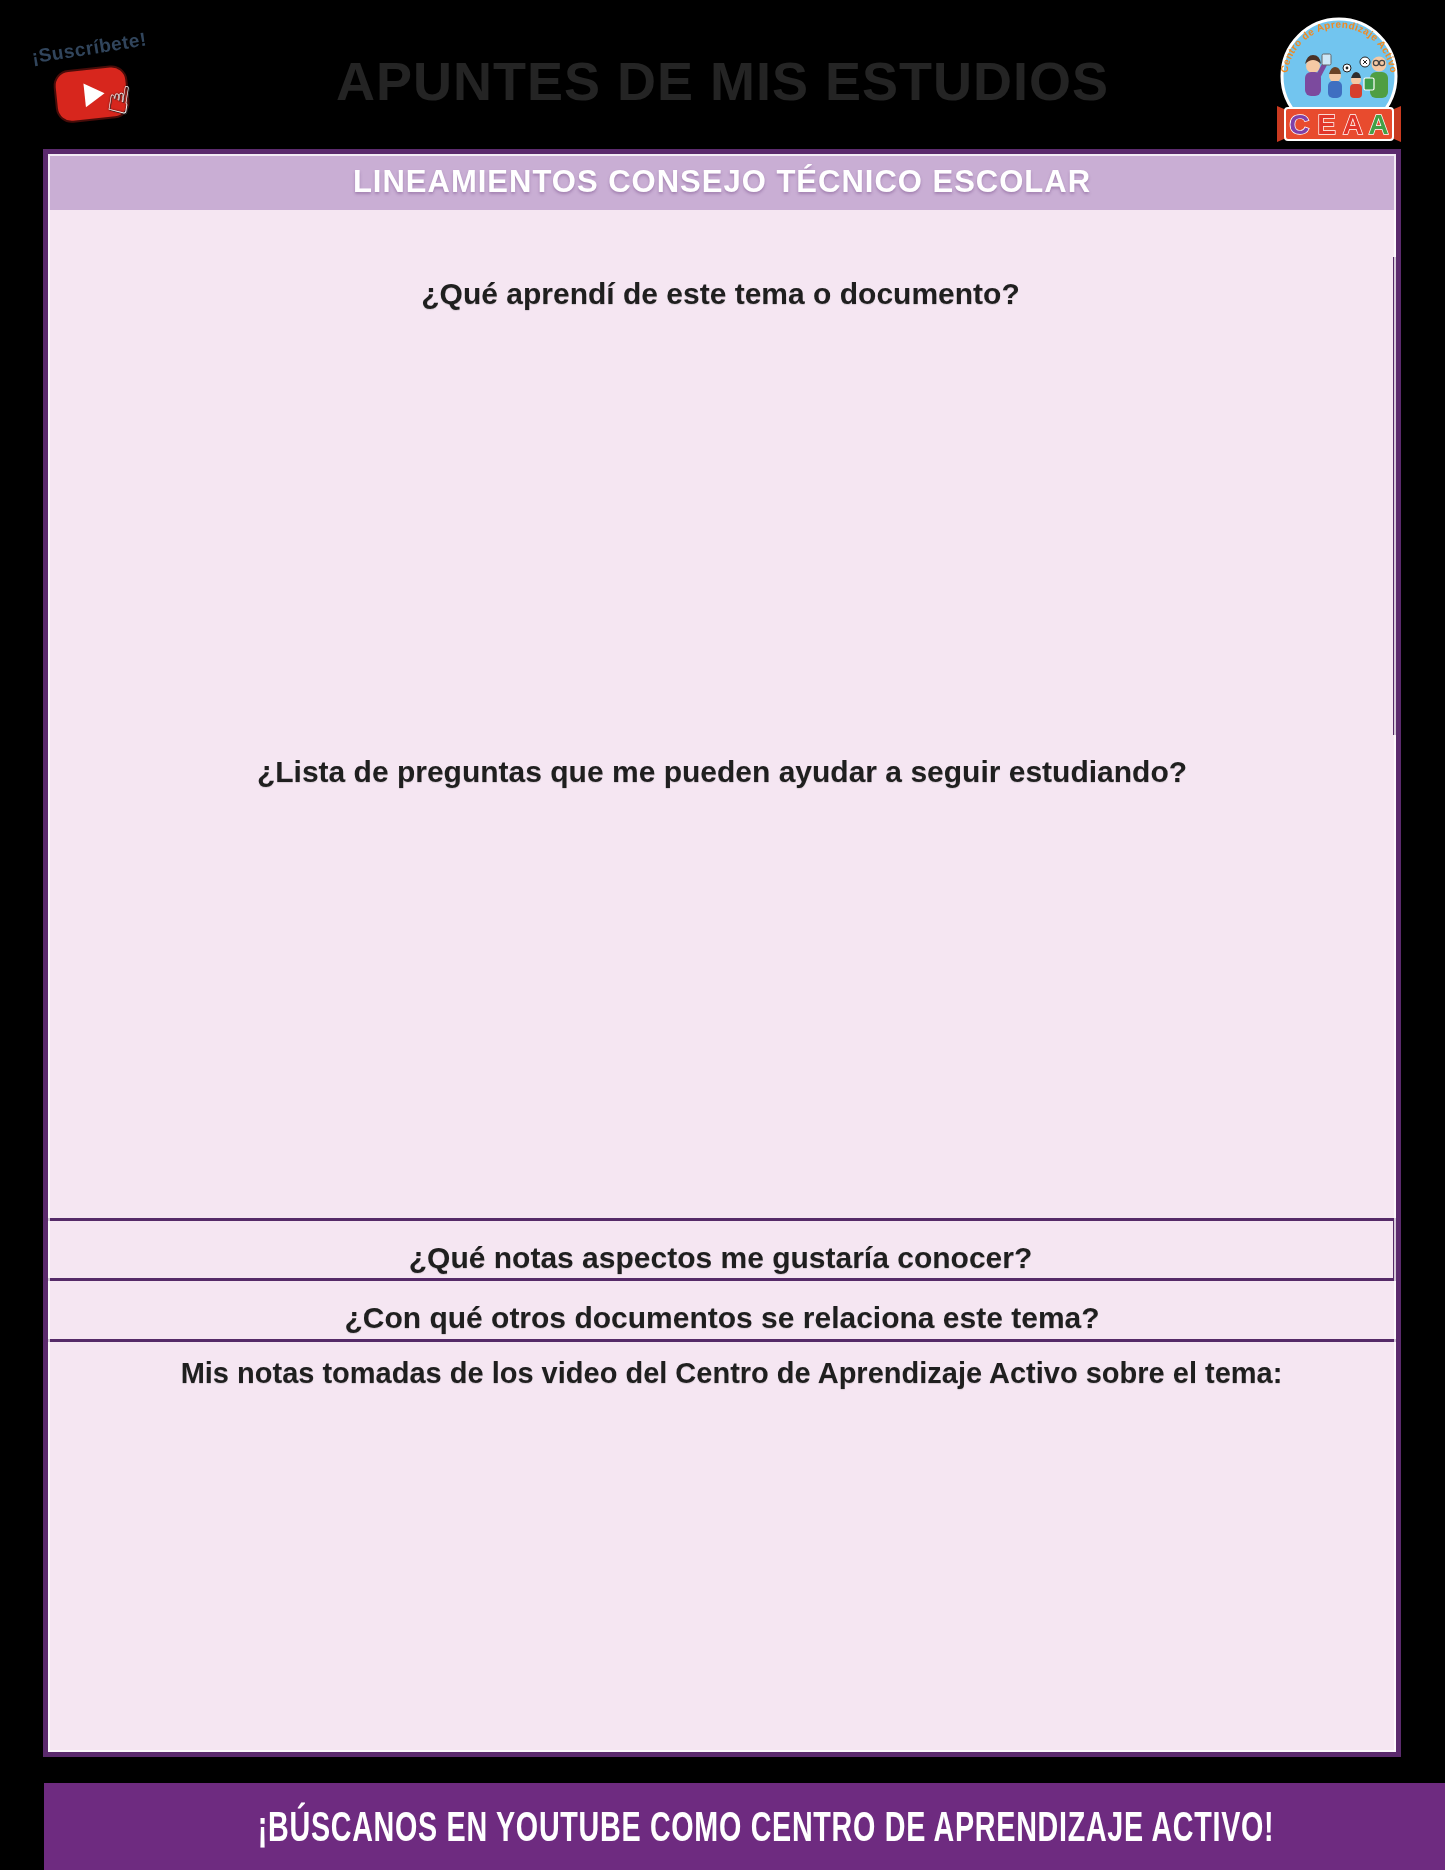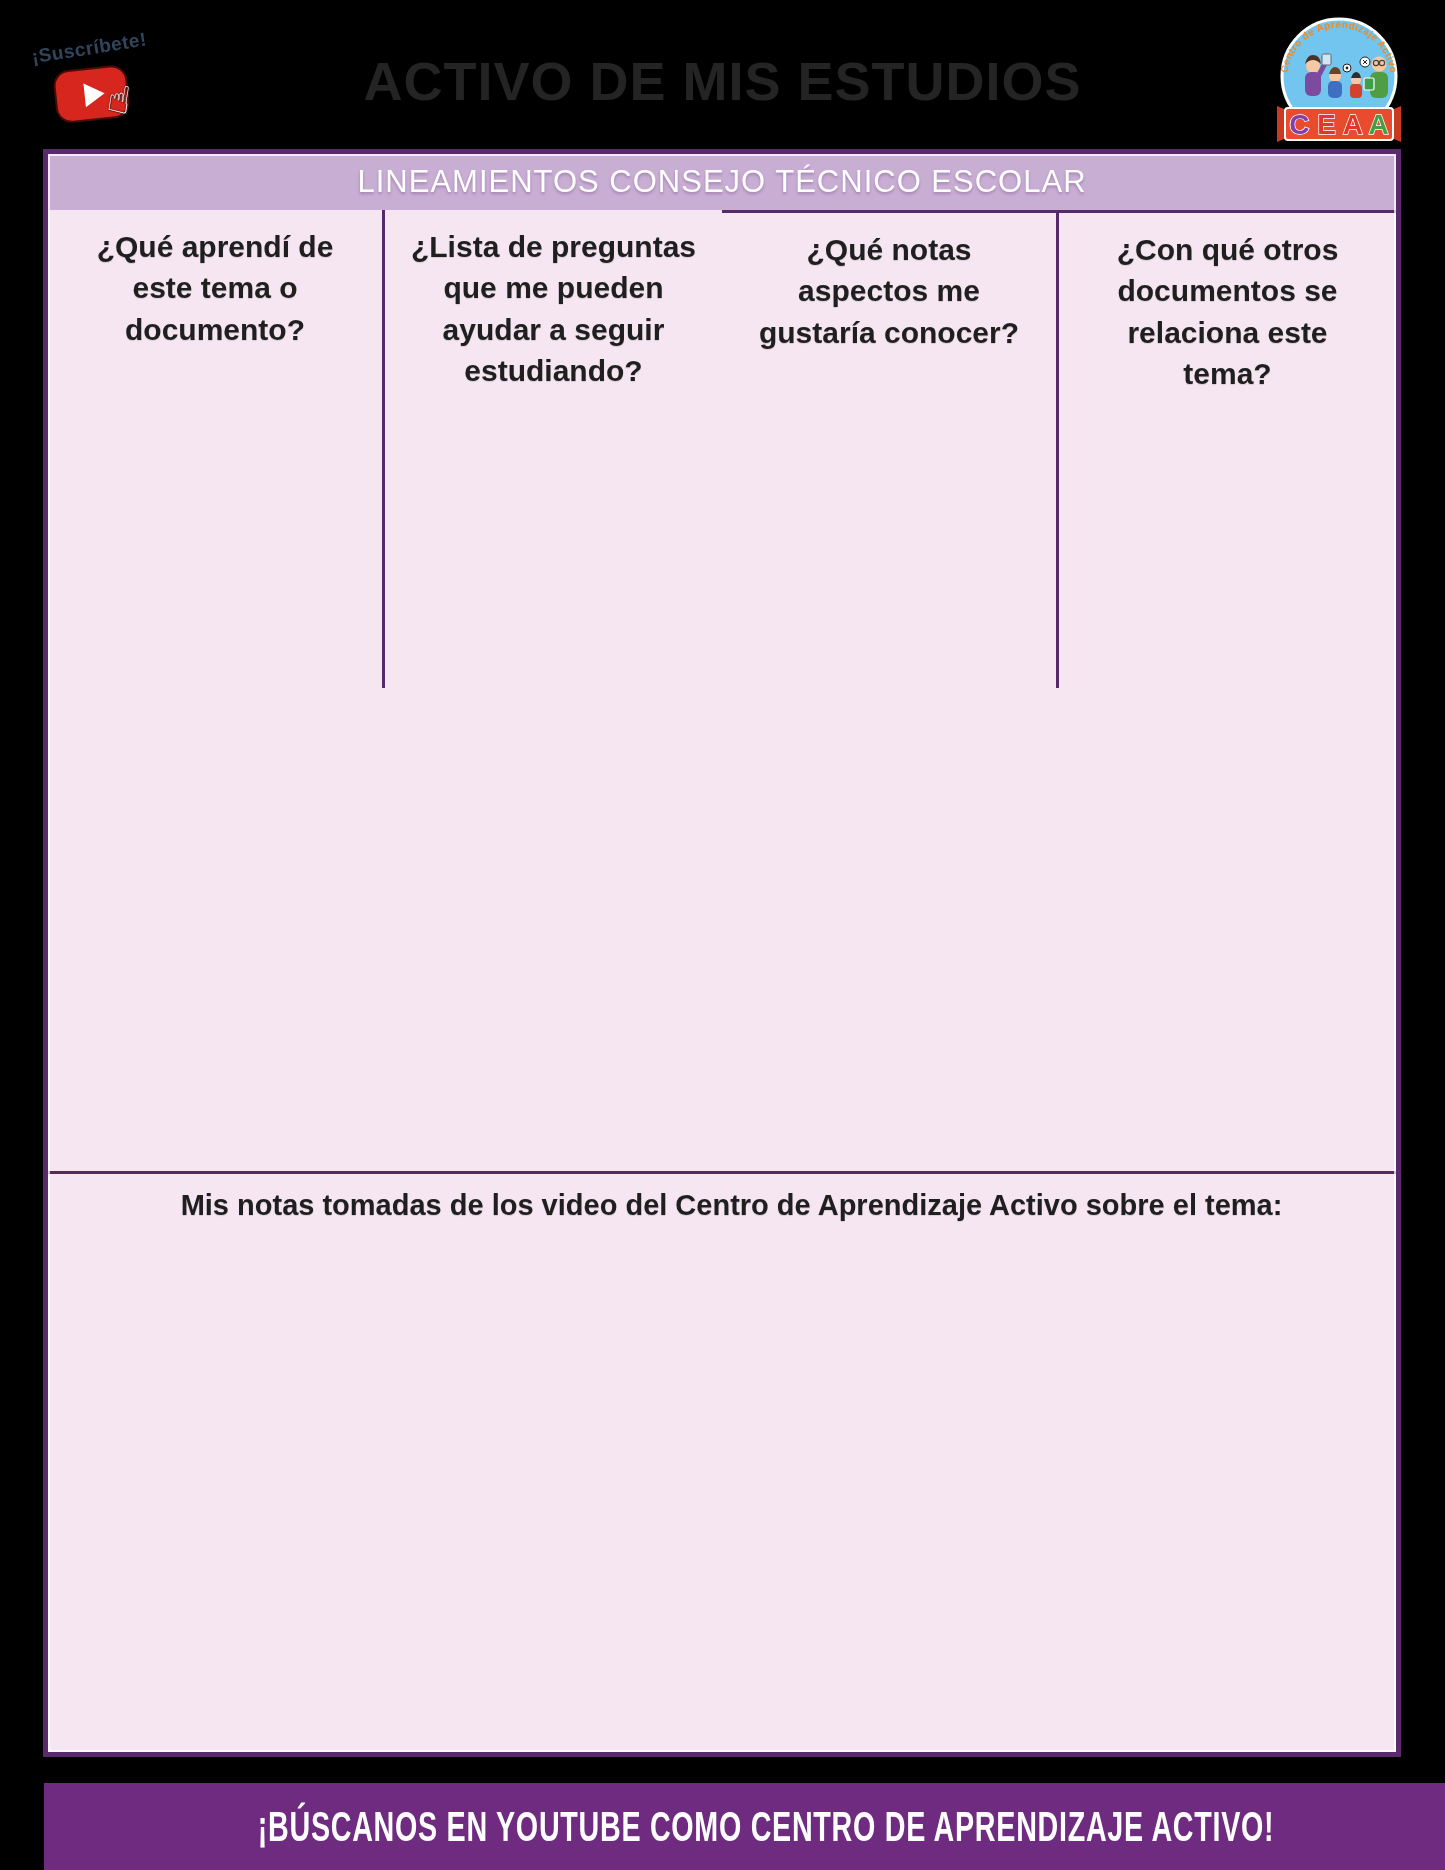--- a/index.html
+++ b/index.html
@@ -26,24 +26,24 @@
   
   .sheet{
     position:absolute;left:43px;top:149px;width:1358px;height:1608px;
     background:#f5e6f2;border:5px solid #5b2a6d;box-sizing:border-box;
     display:flex;flex-direction:column;
   }
   .inset-line{position:absolute;inset:0;border:2px solid rgba(255,255,255,.75);pointer-events:none;z-index:6;}
   .sheet-title{
     height:56px;flex:0 0 56px;background:#c9aed4;color:#ffffff;
     display:flex;align-items:center;justify-content:center;
-    font-size:31px;font-weight:normal;letter-spacing:1px;
+    font-size:31px;font-weight:bold;letter-spacing:1px;
     text-shadow:0 2px 3px rgba(90,42,109,.35);
   }
-  .qgrid{display:grid;grid-template-columns:1fr 1fr 1fr 1fr;grid-template-rows:478px 483px;flex:0 0 auto;}
+  .qgrid{display:grid;grid-template-columns:1fr;grid-template-rows:478px 483px;flex:0 0 auto;margin-top:47px;}
   .qcell{position:relative;background:#f5e6f2;display:flex;flex-direction:column;}
   .qcell.c-left{border-right:3px solid #552a68;}
   .qcell.r2{border-top:3px solid #552a68;}
   .question{
     padding:16px 22px 0 22px;text-align:center;color:#1f1f1f;
     font-size:30px;font-weight:bold;line-height:1.38;
     text-shadow:0 1px 1px rgba(0,0,0,.12);
   }
   .answer-area{flex:1;}
   .notes{border-top:3px solid #552a68;background:#f5e6f2;flex:1;display:flex;flex-direction:column;}
@@ -68,21 +68,21 @@
 <div id="page">
 
   <div class="subscribe-badge">
     <div class="subscribe-label">¡Suscríbete!</div>
     <div class="yt-button">
       <div class="yt-play"></div>
     </div>
     <div class="hand-cursor">☝</div>
   </div>
 
-  <div class="page-title">ACTIVO DE MIS ESTUDIOS</div>
+  <div class="page-title">APUNTES DE MIS ESTUDIOS</div>
 
   <svg class="logo" viewBox="0 0 132 134">
     <defs>
       <path id="arcPath" d="M 16 80 A 52 52 0 1 1 116 80"></path>
     </defs>
     <circle cx="66" cy="62" r="57" fill="#72c5ef" stroke="#ffffff" stroke-width="3"></circle>
     <text font-size="10" font-weight="bold" fill="#f18a21" letter-spacing="0.4">
       <textPath href="#arcPath" startOffset="50%" text-anchor="middle">Centro de Aprendizaje Activo</textPath>
     </text>
 

